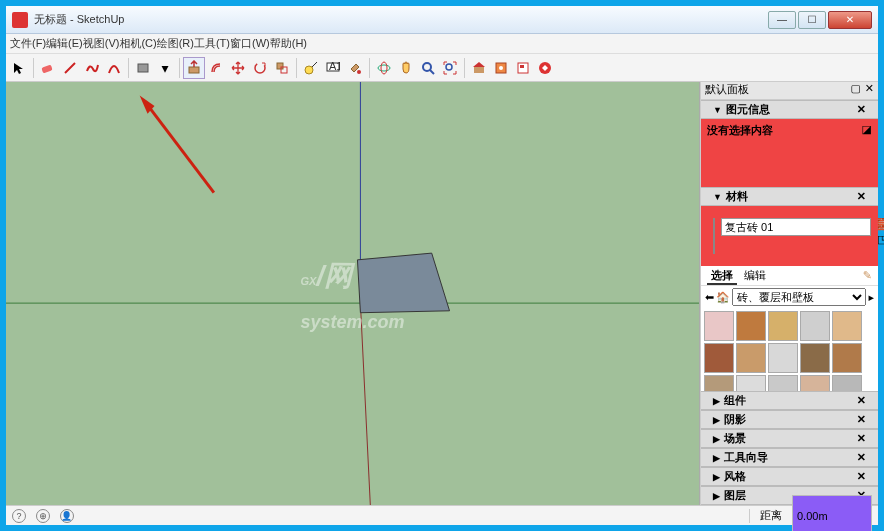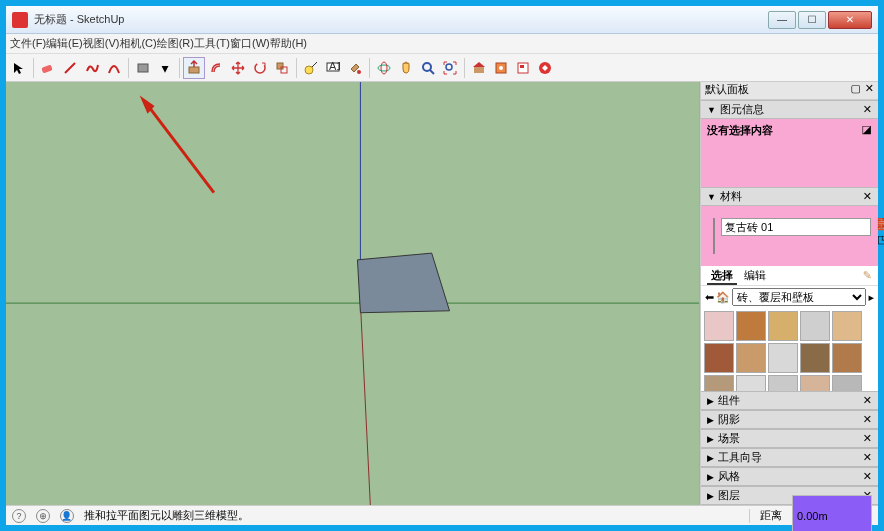--- a/index.html
+++ b/index.html
@@ -22,23 +22,23 @@
 .tsep { width: 1px; height: 20px; background: #ccc; margin: 0 3px; }
 
 .body { flex: 1; display: flex; min-height: 0; }
 .viewport { flex: 1; background: #a1c09a; position: relative; border-right: 1px solid #aaa; overflow: hidden; }
 .watermark { position: absolute; left: 50%; top: 50%; transform: translate(-50%,-50%); font-size: 36px; font-style: italic; color: rgba(255,255,255,0.45); font-weight: bold; pointer-events: none; }
 .watermark small { font-size: 18px; font-style: italic; }
 
 .rightpane { width: 178px; background: #f4f4f4; display: flex; flex-direction: column; border-left: 1px solid #ccc; }
 .rp-header { height: 18px; background: #e6e6e6; display: flex; justify-content: space-between; padding: 0 4px; border-bottom: 1px solid #ccc; font-size: 11px; }
 .rp-header .mini { display:flex; gap:4px; }
-.rp-panel-title { background: #ddd; border-top: 1px solid #bbb; border-bottom: 1px solid #bbb; padding: 1px 6px; display: flex; align-items: center; justify-content: space-between; }
+.rp-panel-title { background: #ddd; border-top: 1px solid #bbb; border-bottom: 1px solid #bbb; padding: 1px 12px; display: flex; align-items: center; justify-content: space-between; font-weight: bold; }
 .rp-panel-title span.arrow { font-size: 9px; margin-right: 4px; }
-.rp-body { padding: 4px 6px; background: #f9a8d4; }
+.rp-body { padding: 4px 6px; background: #ef4444; }
 .rp-body.flexfill { flex: 0 0 68px; }
 .matprev { display:flex; gap:6px; align-items:flex-start; }
 .matprev .sw { width: 36px; height: 36px; background: repeating-linear-gradient(0deg,#b5742e 0 4px,#a5672a 4px 8px); border:1px solid #888; }
 .matprev input { flex:1; height: 18px; border:1px solid #999; padding: 0 3px; font-size:11px; }
 
 .mat-toolbar { display:flex; align-items:center; gap:6px; padding: 2px 6px; background:#fff; border-bottom:1px solid #ddd; }
 .mat-toolbar .tabs span { padding: 2px 4px; }
 .mat-toolbar .tabs span.act { font-weight: bold; border-bottom: 2px solid #333; }
 .mat-grid-wrap { flex:1; background:#fff; overflow:auto; padding: 3px; }
 .mat-grid { display:grid; grid-template-columns: repeat(5, 30px); gap:2px; }
@@ -216,20 +216,24 @@
   <div class="body">
     <div class="viewport">
       <svg class="canvas" viewBox="0 0 700 440" preserveAspectRatio="none">
         <line x1="0" y1="230" x2="700" y2="230" stroke="#3a7a3a" stroke-width="1"></line>
         <line x1="358" y1="0" x2="358" y2="230" stroke="#2a3a9a" stroke-width="1"></line>
         <line x1="358" y1="230" x2="368" y2="440" stroke="#8a2a2a" stroke-width="1"></line>
         <polygon points="355,185 430,178 448,238 358,240" fill="#7a8a9a" stroke="#333" stroke-width="1"></polygon>
         <line x1="140" y1="20" x2="210" y2="115" stroke="#c21" stroke-width="3"></line>
         <polygon points="135,14 150,25 143,33" fill="#c21"></polygon>
       </svg>
+      <div class="watermark">
+        <span>GX</span><span style="font-size:28px">/网</span><br>
+        <small>system.com</small>
+      </div>
     </div>
 
     <div class="rightpane">
       <div class="rp-header">
         <span>默认面板</span>
         <span class="mini">
           <span>▢</span>
           <span>✕</span>
         </span>
       </div>
@@ -324,19 +328,18 @@
             <span>✕</span>
           </div>
       </div>
     </div>
   </div>
 
   <div class="statusbar">
     <span class="sicon">?</span>
     <span class="sicon">⊕</span>
     <span class="sicon">👤</span>
-    <span>推和拉平面图元以雕刻三维模型。</span>
     <span class="stretch"></span>
     <span class="status-sep"></span>
     <span>距离</span>
     <span style="display:inline-block;width:80px;background:#8b5cf6;border:1px solid #bbb;padding:14px 4px">0.00m</span>
   </div>
 </div>
 
 </body></html>

